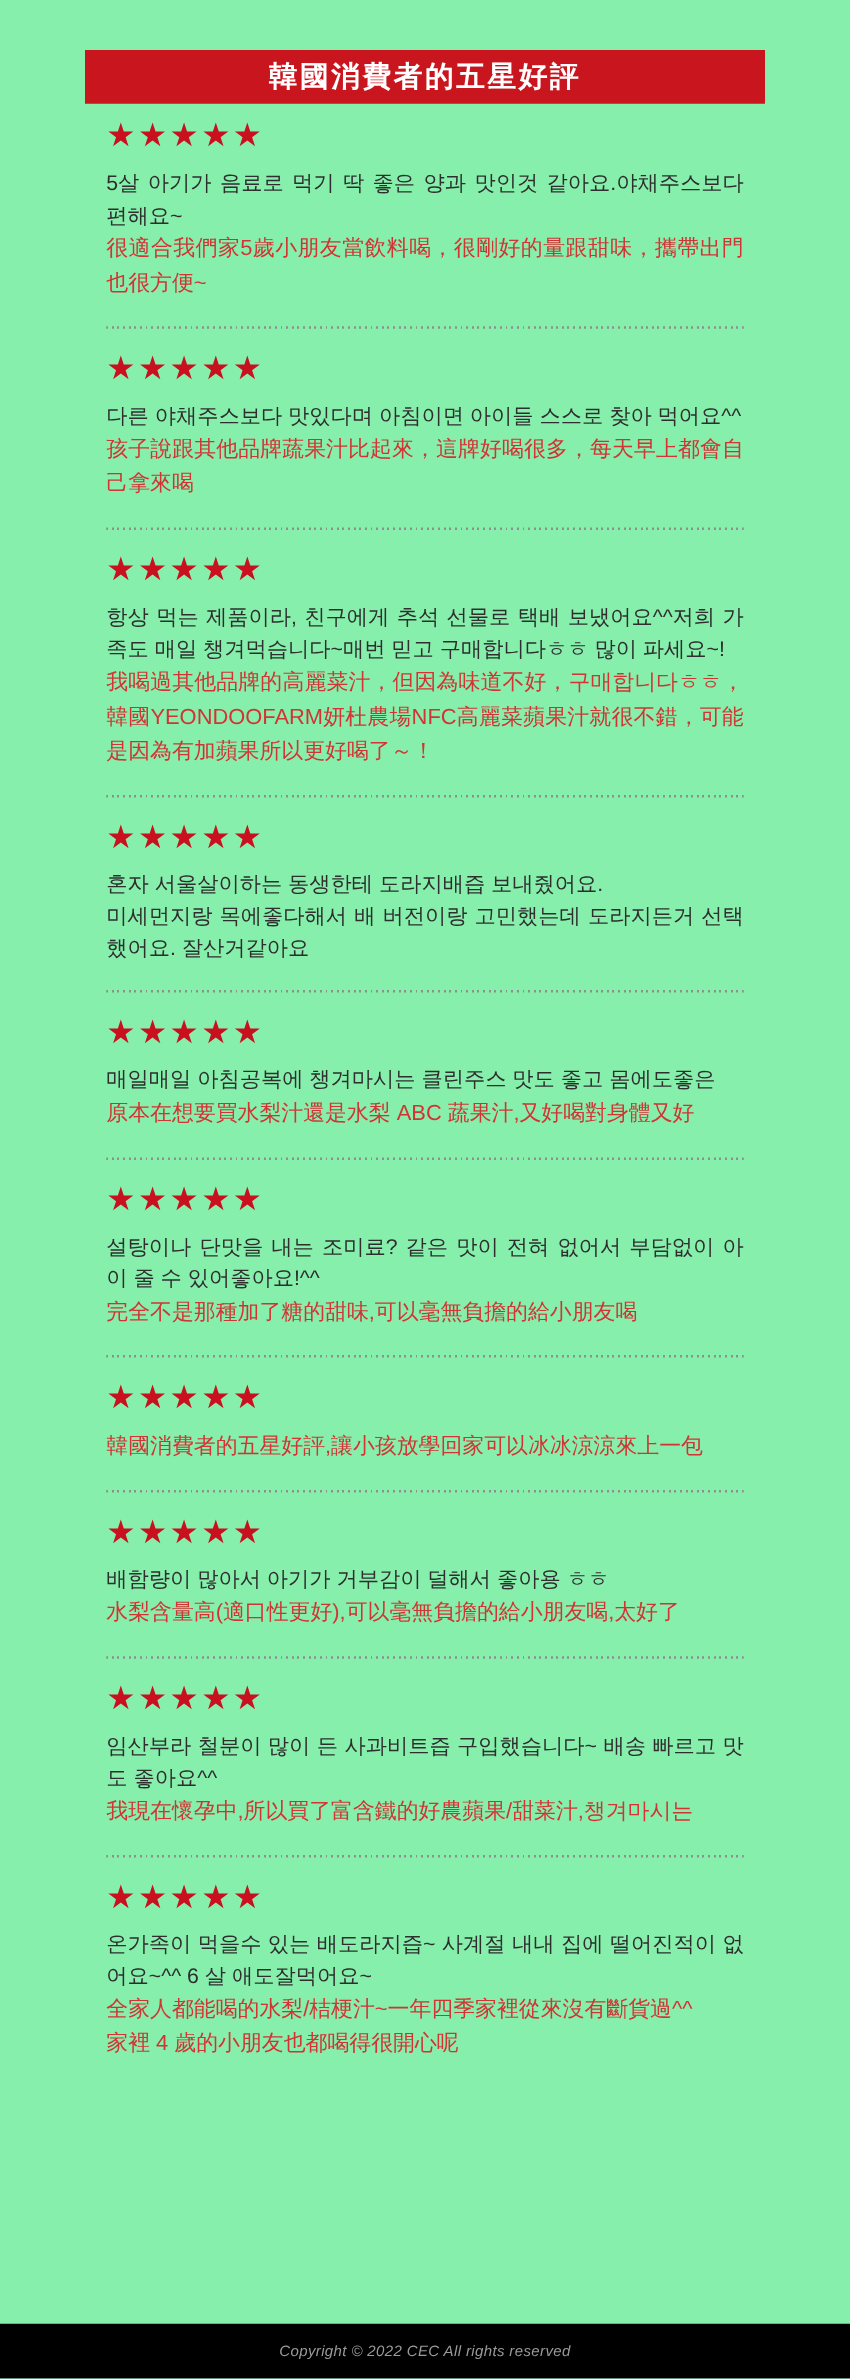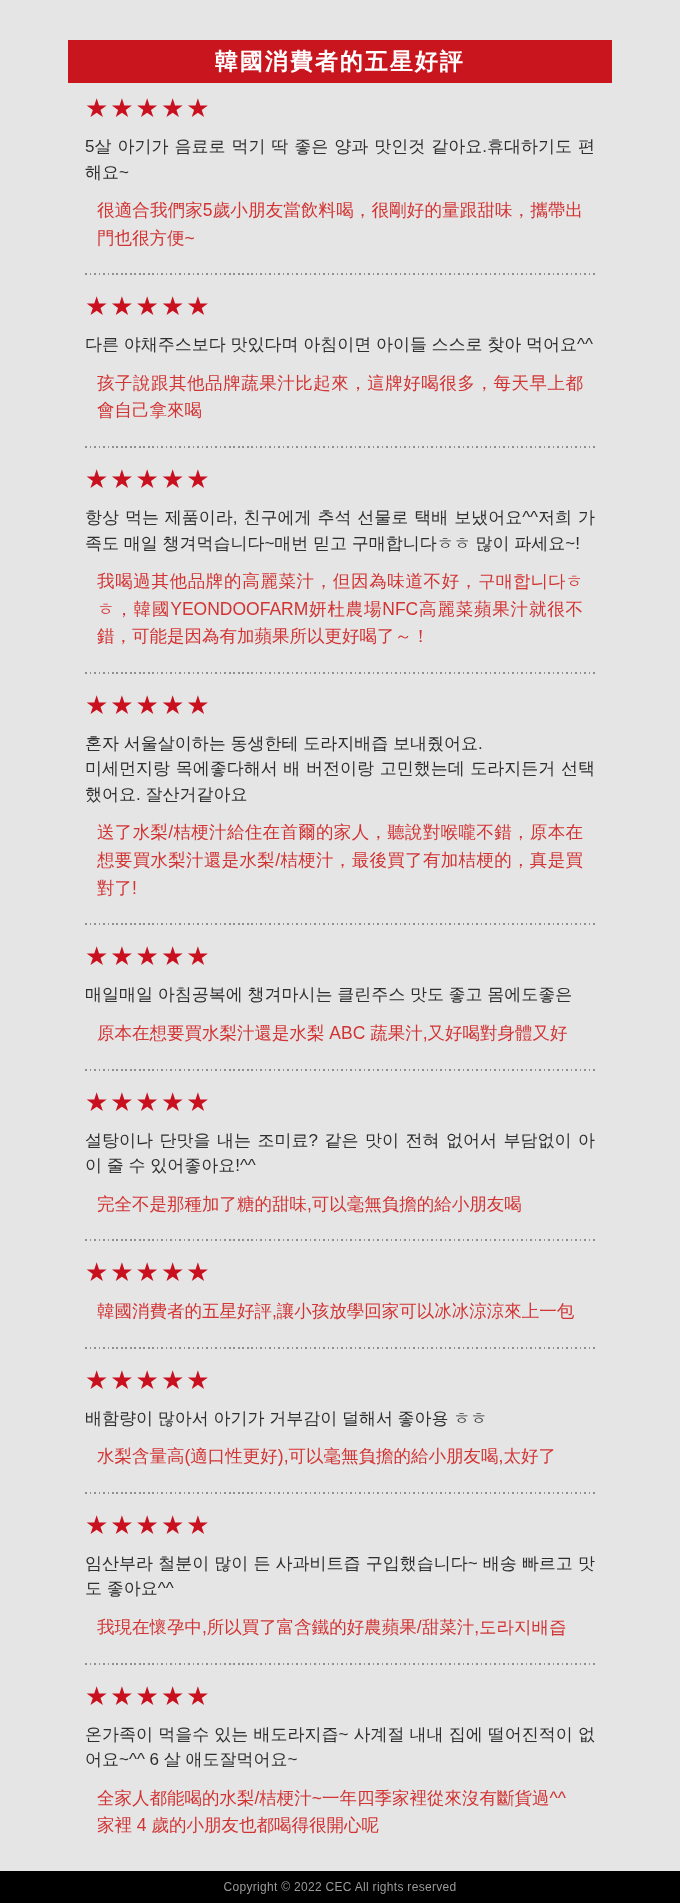--- a/index.html
+++ b/index.html
@@ -6,21 +6,21 @@
     margin: 0;
     padding: 0;
     background: #ffffff;
     font-family: "Liberation Sans", "DejaVu Sans", sans-serif;
   }
   .page {
     position: relative;
     width: 680px;
     height: 1903px;
     margin: 0 auto;
-    background: #e5e5e5;
+    background: #86efac;
     overflow: hidden;
   }
   .banner {
     margin: 40px 68px 0 68px;
     height: 43px;
     background: var(--banner-red, #c9151e);
     display: flex;
     align-items: center;
     justify-content: center;
   }
@@ -44,62 +44,63 @@
   }
   .ko {
     margin: 0;
     color: var(--text-dark, #2e2e2e);
     font-size: 17px;
     line-height: 1.5;
     text-align: justify;
     white-space: pre-line;
   }
   .zh {
-    margin: 12px;
+    margin: 0;
     color: var(--review-red, #d23434);
     font-size: 17.5px;
     line-height: 1.58;
     text-align: justify;
     white-space: pre-line;
   }
   .divider {
     height: 2px;
     margin: 21px 0 18px 0;
     background-image: repeating-linear-gradient(to right, #8f8f8f 0 1.5px, transparent 1.5px 4.5px);
   }
   .footer {
     position: absolute;
     left: 0;
     bottom: 0;
     width: 100%;
-    height: 32px;
+    height: 44px;
     background: var(--footer-bg, #000000);
     display: flex;
     align-items: center;
     justify-content: center;
+    font-style: italic;
   }
   .footer .copyright {
     color: var(--footer-text, #9a9a9a);
     font-size: 12px;
     letter-spacing: 0.3px;
   }
 </style>
 </head>
 <body>
 
 <div class="page">
 
   <div class="banner">
     <span class="title">韓國消費者的五星好評</span>
   </div>
 
   <div class="content" id="reviews">
   <section class="review">
     <div class="stars">★★★★★</div>
-    <p class="ko">5살 아기가 음료로 먹기 딱 좋은 양과 맛인것 같아요.휴대하기도 편해요~</p>
+    <p class="ko">5살 아기가 음료로 먹기 딱 좋은 양과 맛인것 같아요.야채주스보다 편해요~</p>
     <p class="zh">很適合我們家5歲小朋友當飲料喝，很剛好的量跟甜味，攜帶出門也很方便~</p>
     <div class="divider"></div>
   </section>
 
   <section class="review">
     <div class="stars">★★★★★</div>
     <p class="ko">다른 야채주스보다 맛있다며 아침이면 아이들 스스로 찾아 먹어요^^</p>
     <p class="zh">孩子說跟其他品牌蔬果汁比起來，這牌好喝很多，每天早上都會自己拿來喝</p>
     <div class="divider"></div>
   </section>
@@ -108,21 +109,20 @@
     <div class="stars">★★★★★</div>
     <p class="ko">항상 먹는 제품이라, 친구에게 추석 선물로 택배 보냈어요^^저희 가족도 매일 챙겨먹습니다~매번 믿고 구매합니다ㅎㅎ 많이 파세요~!</p>
     <p class="zh">我喝過其他品牌的高麗菜汁，但因為味道不好，구매합니다ㅎㅎ，韓國YEONDOOFARM妍杜農場NFC高麗菜蘋果汁就很不錯，可能是因為有加蘋果所以更好喝了～！</p>
     <div class="divider"></div>
   </section>
 
   <section class="review">
     <div class="stars">★★★★★</div>
     <p class="ko">혼자 서울살이하는 동생한테 도라지배즙 보내줬어요.
 미세먼지랑 목에좋다해서 배 버전이랑 고민했는데 도라지든거 선택했어요. 잘산거같아요</p>
-    <p class="zh">送了水梨/桔梗汁給住在首爾的家人，聽說對喉嚨不錯，原本在想要買水梨汁還是水梨/桔梗汁，最後買了有加桔梗的，真是買對了!</p>
     <div class="divider"></div>
   </section>
 
   <section class="review">
     <div class="stars">★★★★★</div>
     <p class="ko">매일매일 아침공복에 챙겨마시는 클린주스 맛도 좋고 몸에도좋은</p>
     <p class="zh">原本在想要買水梨汁還是水梨 ABC 蔬果汁,又好喝對身體又好</p>
     <div class="divider"></div>
   </section>
 
@@ -142,21 +142,21 @@
   <section class="review">
     <div class="stars">★★★★★</div>
     <p class="ko">배함량이 많아서 아기가 거부감이 덜해서 좋아용 ㅎㅎ</p>
     <p class="zh">水梨含量高(適口性更好),可以毫無負擔的給小朋友喝,太好了</p>
     <div class="divider"></div>
   </section>
 
   <section class="review">
     <div class="stars">★★★★★</div>
     <p class="ko">임산부라 철분이 많이 든 사과비트즙 구입했습니다~ 배송 빠르고 맛도 좋아요^^</p>
-    <p class="zh">我現在懷孕中,所以買了富含鐵的好農蘋果/甜菜汁,도라지배즙</p>
+    <p class="zh">我現在懷孕中,所以買了富含鐵的好農蘋果/甜菜汁,챙겨마시는</p>
     <div class="divider"></div>
   </section>
 
   <section class="review">
     <div class="stars">★★★★★</div>
     <p class="ko">온가족이 먹을수 있는 배도라지즙~ 사계절 내내 집에 떨어진적이 없어요~^^ 6 살 애도잘먹어요~</p>
     <p class="zh">全家人都能喝的水梨/桔梗汁~一年四季家裡從來沒有斷貨過^^
 家裡 4 歲的小朋友也都喝得很開心呢</p>
 
   </section>

